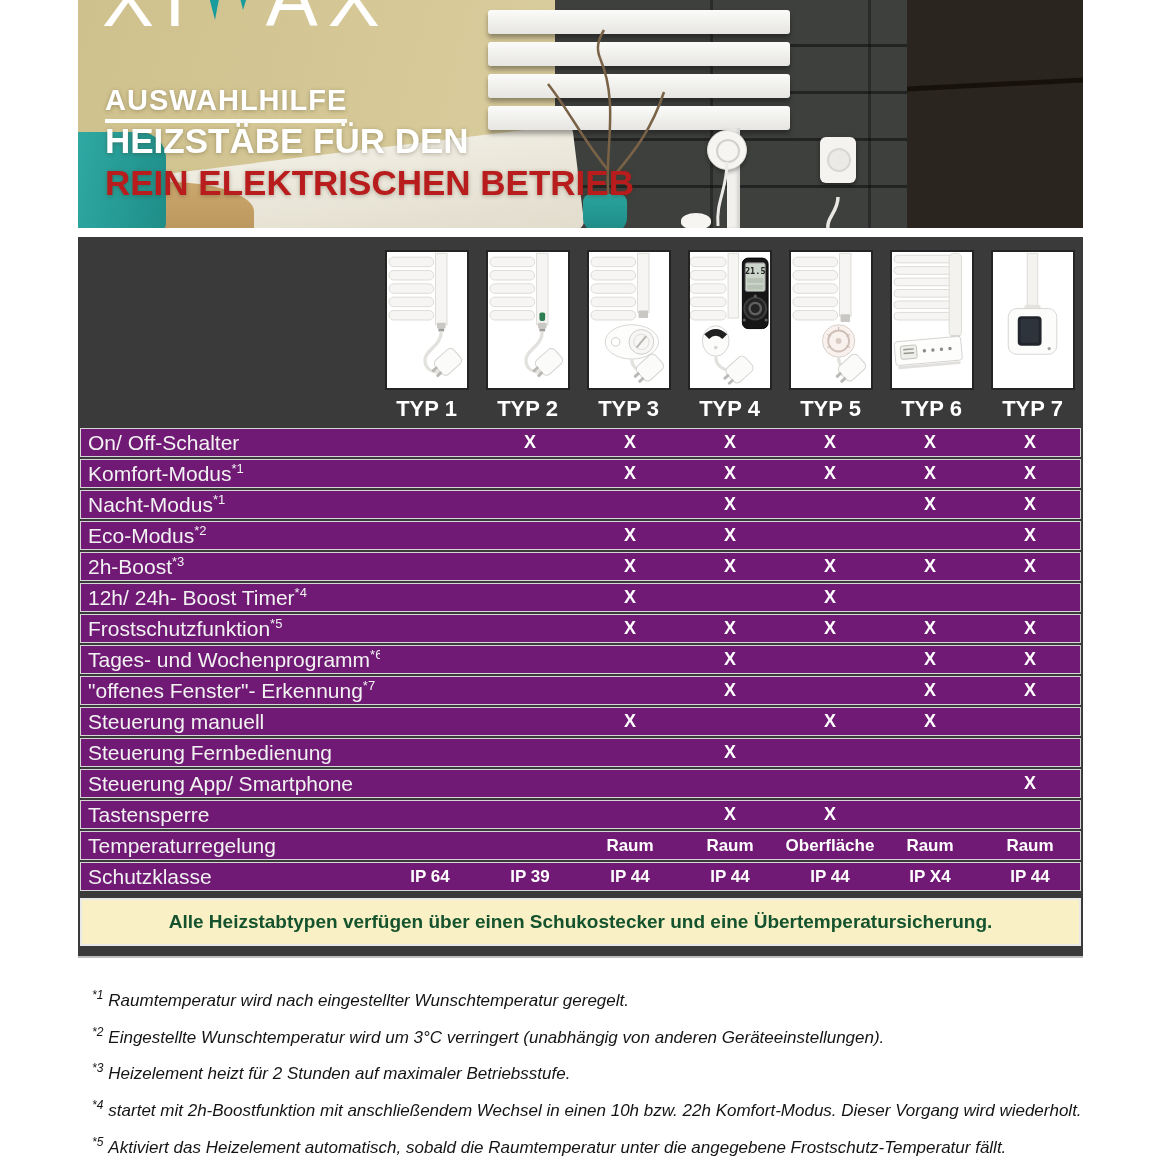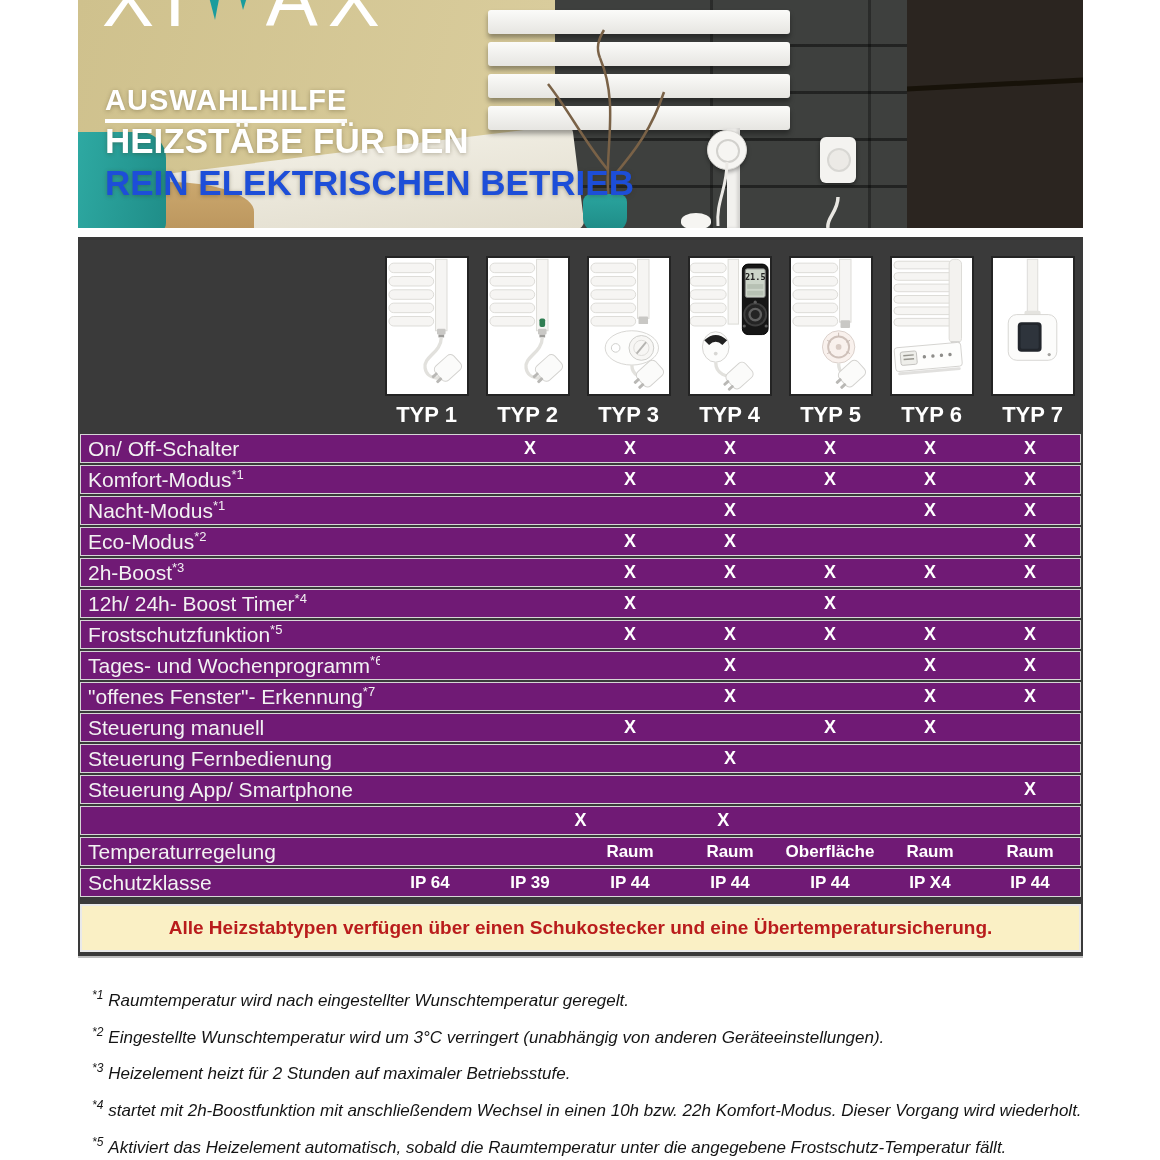--- a/index.html
+++ b/index.html
@@ -29,37 +29,37 @@
   .hero .socket::after { content:""; position:absolute; left:7px; top:11px; width:20px; height:20px; border-radius:50%; border:2px solid #d8d7d3; background:#eceae6; }
   .hero .vase   { position:absolute; left:50.2%; top:85%; width:44px; height:38px; background:linear-gradient(180deg,#2aa49e,#1e8b86); border-radius:8px 8px 14px 14px; }
   .hero .cup    { position:absolute; left:60%; top:93.5%; width:30px; height:16px; background:#f6f5f2; border-radius:50% 50% 40% 40%; }
   .hero .decor  { position:absolute; inset:0; }
   .hero .logo   { position:absolute; left:24px; top:-40px; display:flex; align-items:flex-end; color:#fff;
                   font-size:78px; font-weight:400; letter-spacing:10px; line-height:1; }
   .hero .logo svg { margin:0 4px 4px 2px; }
   .hero .kicker { position:absolute; left:27px; top:84px; font-size:29px; font-weight:700; letter-spacing:1px; color:#fff;
                   padding-bottom:2px; border-bottom:4px solid #fff; text-shadow:0 1px 4px rgba(60,50,20,.35); }
   .hero .title1 { position:absolute; left:27px; top:121px; font-size:35px; font-weight:700; color:#fff; text-shadow:0 1px 4px rgba(60,50,20,.35); }
-  .hero .title2 { position:absolute; left:27px; top:163px; font-size:35px; font-weight:700; color:#1d4ed8; text-shadow:0 1px 4px rgba(60,50,20,.35); }
+  .hero .title2 { position:absolute; left:27px; top:163px; font-size:35px; font-weight:700; color:#b91c1c; text-shadow:0 1px 4px rgba(60,50,20,.35); }
   
   .board { position:absolute; left:78px; top:237px; width:1005px; height:719px; background:#3a3a3a; border-bottom:2px solid #bdbdbd; }
-  .strip { display:flex; padding-top:19px; }
+  .strip { display:flex; padding-top:13px; }
   .strip .spacer { flex:0 0 298px; }
   .strip .cell { flex:1; display:flex; justify-content:center; }
   .imgbox { width:80px; height:136px; background:#ffffff; border:2px solid #242424; }
   .type-strip { padding-top:6px; }
   .type-strip .cell { color:#fff; font-weight:700; font-size:22px; line-height:25px; justify-content:center; }
   .rows { margin:7px 2px 0 2px; }
   .row { display:flex; align-items:center; height:29px; background:#701a75; border:1px solid #d6d6d6; margin-bottom:2px; box-sizing:border-box; }
   .row-label { flex:0 0 292px; padding-left:7px; font-size:21px; color:#f2f2f2; white-space:nowrap; overflow:hidden; }
   .row-label sup { font-size:13px; }
   .row .mark { flex:1; text-align:center; color:#ffffff; font-weight:700; font-size:18px; }
   .row .val  { flex:1; text-align:center; color:#ffffff; font-weight:700; font-size:17px; }
   .note { margin:7px 2px 0 2px; height:44px; background:#faf0c5; border:2px solid #e9e9e9; display:flex; align-items:center; justify-content:center; }
-  .note span { font-size:19px; font-weight:700; color:#b91c1c; }
+  .note span { font-size:19px; font-weight:700; color:#14532d; }
   
   .footnotes { position:absolute; left:92px; top:982px; width:990px; color:#141414; }
   .fn { font-style:italic; font-size:17px; line-height:26px; margin-bottom:5px; white-space:nowrap; }
   .fn .fnm { font-size:12px; vertical-align:super; font-style:italic; margin-right:5px; }
 </style>
 </head>
 <body>
 
 <div class="hero">
   <div class="wall"></div>
@@ -389,20 +389,21 @@
         <div class="row-label"><span>Steuerung App/ Smartphone</span></div>
         <div class="mark"></div>
         <div class="mark"></div>
         <div class="mark"></div>
         <div class="mark"></div>
         <div class="mark"></div>
         <div class="mark"></div>
         <div class="mark">X</div>
       </div>
       <div class="row">
+        <div class="row-label"><span>Tastensperre</span></div>
         <div class="mark"></div>
         <div class="mark"></div>
         <div class="mark"></div>
         <div class="mark">X</div>
         <div class="mark">X</div>
         <div class="mark"></div>
         <div class="mark"></div>
       </div>
       <div class="row">
         <div class="row-label">Temperaturregelung</div>

